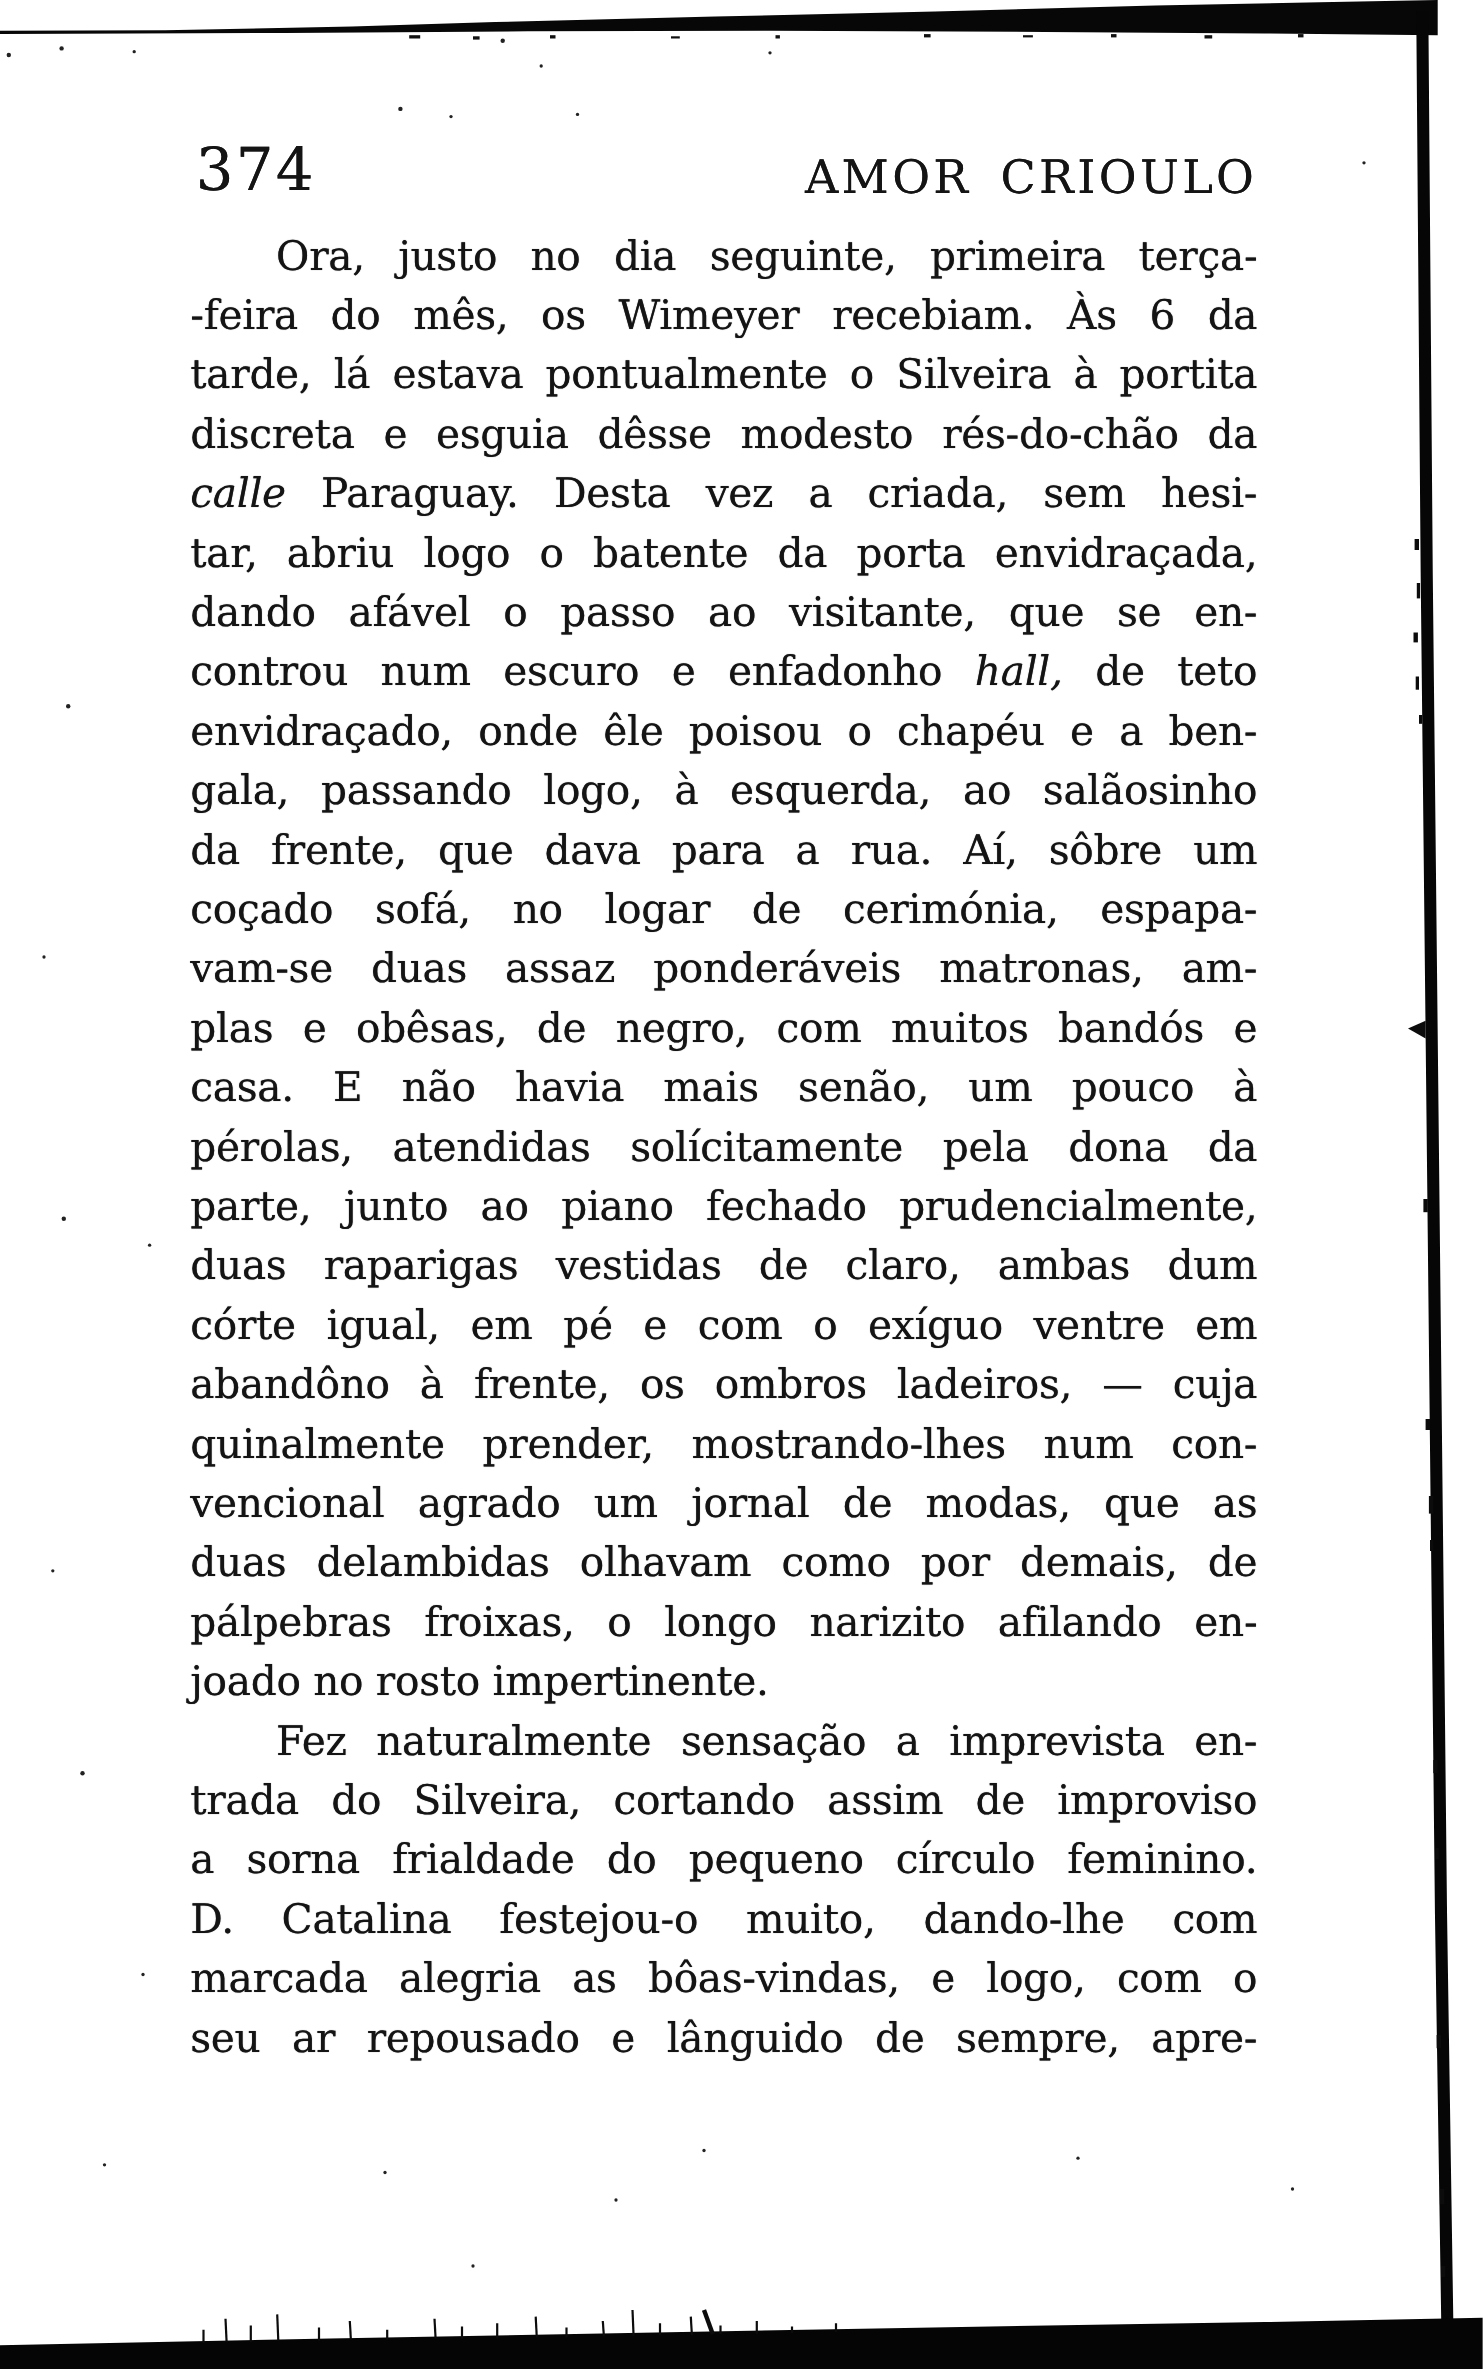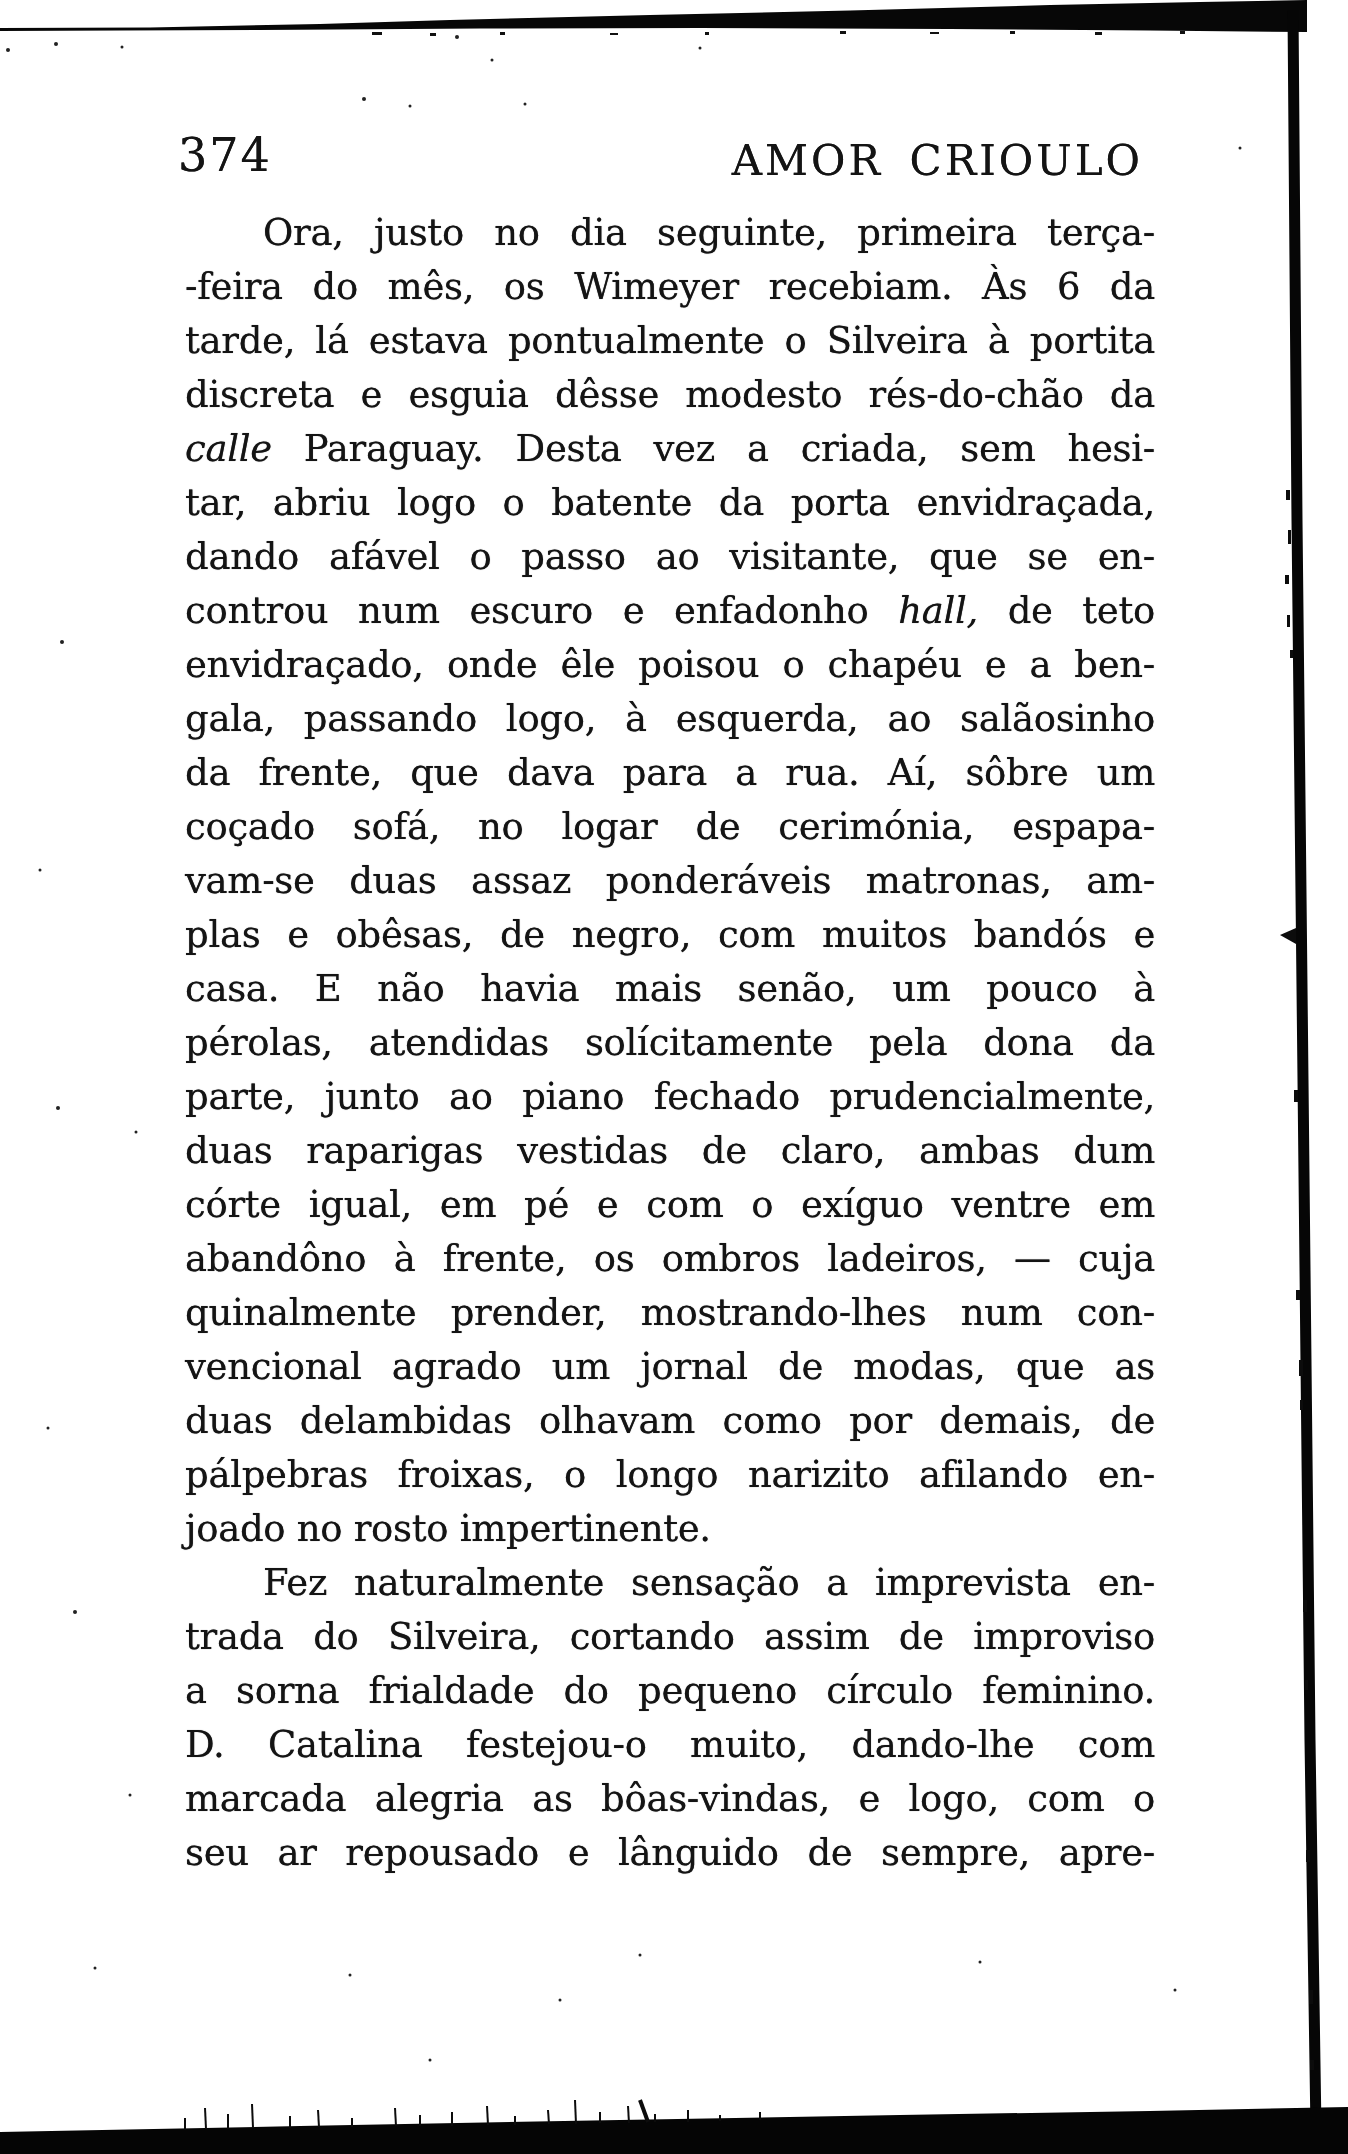--- a/index.html
+++ b/index.html
@@ -12,34 +12,34 @@
     color: #141414;
   }
   .page { position: absolute; inset: 0; }
 
   
   .artifacts { position: absolute; inset: 0; width: 1348px; height: 2154px; z-index: 3; pointer-events: none; }
 
   
   .page-number {
     position: absolute; left: 178px; top: 132px;
-    font-size: 46px; line-height: 46px; letter-spacing: 2px;
+    font-size: 54px; line-height: 46px; letter-spacing: 2px;
     text-shadow: 0 0 0.6px rgba(0,0,0,.85);
   }
   .running-title {
     position: absolute; left: 173px; top: 142px; width: 970px;
     text-align: right;
     font-size: 42px; line-height: 38px; letter-spacing: 3px;
     word-spacing: 10px;
     text-shadow: 0 0 0.6px rgba(0,0,0,.8);
   }
 
   
   .text-block {
-    position: absolute; left: 185px; top: 206px; width: 970px;
+    position: absolute; left: 173px; top: 206px; width: 970px;
     font-size: 37px; line-height: 54px; letter-spacing: -0.3px;
     text-shadow: 0 0 0.7px rgba(10,10,10,.8);
     z-index: 2;
   }
   .para { margin: 0; }
   .line {
     height: 54px;
     text-align: justify;
     text-align-last: justify;
   }

